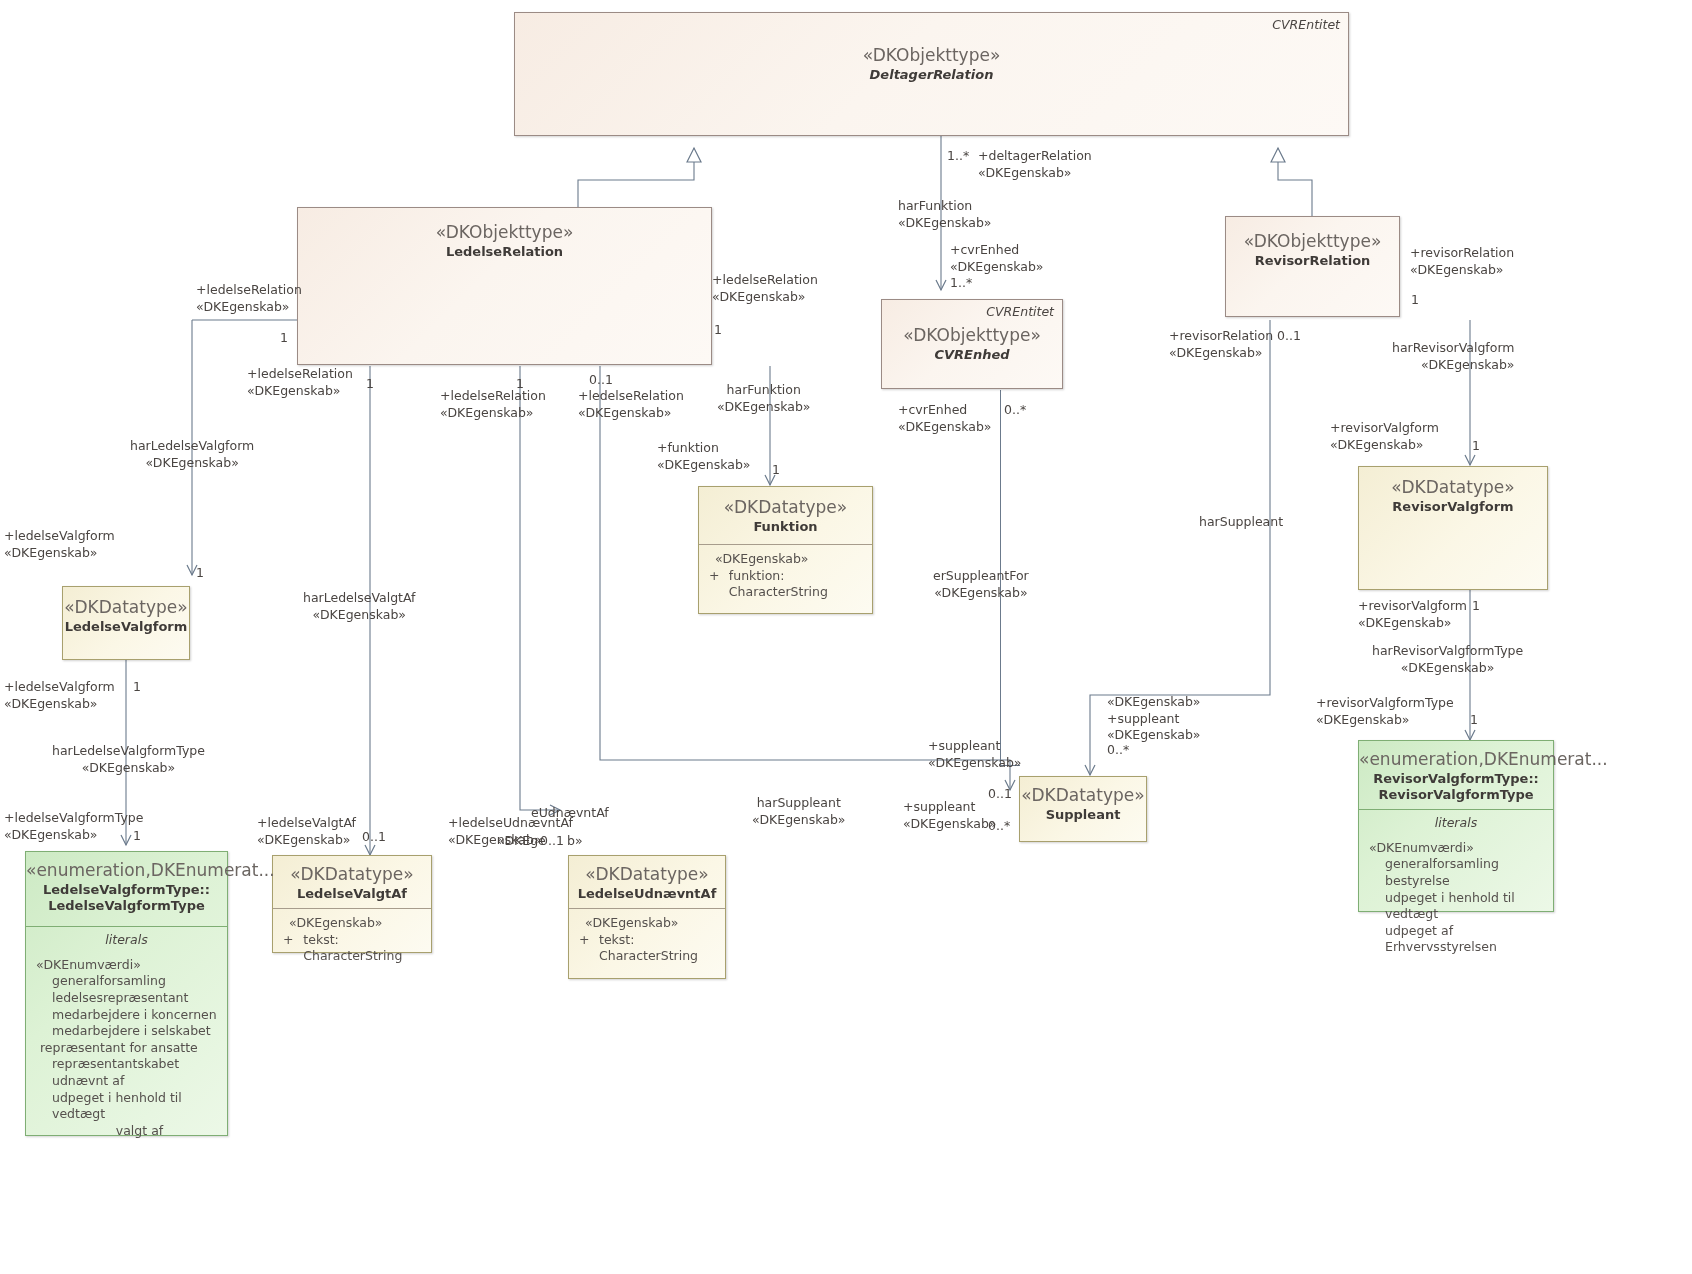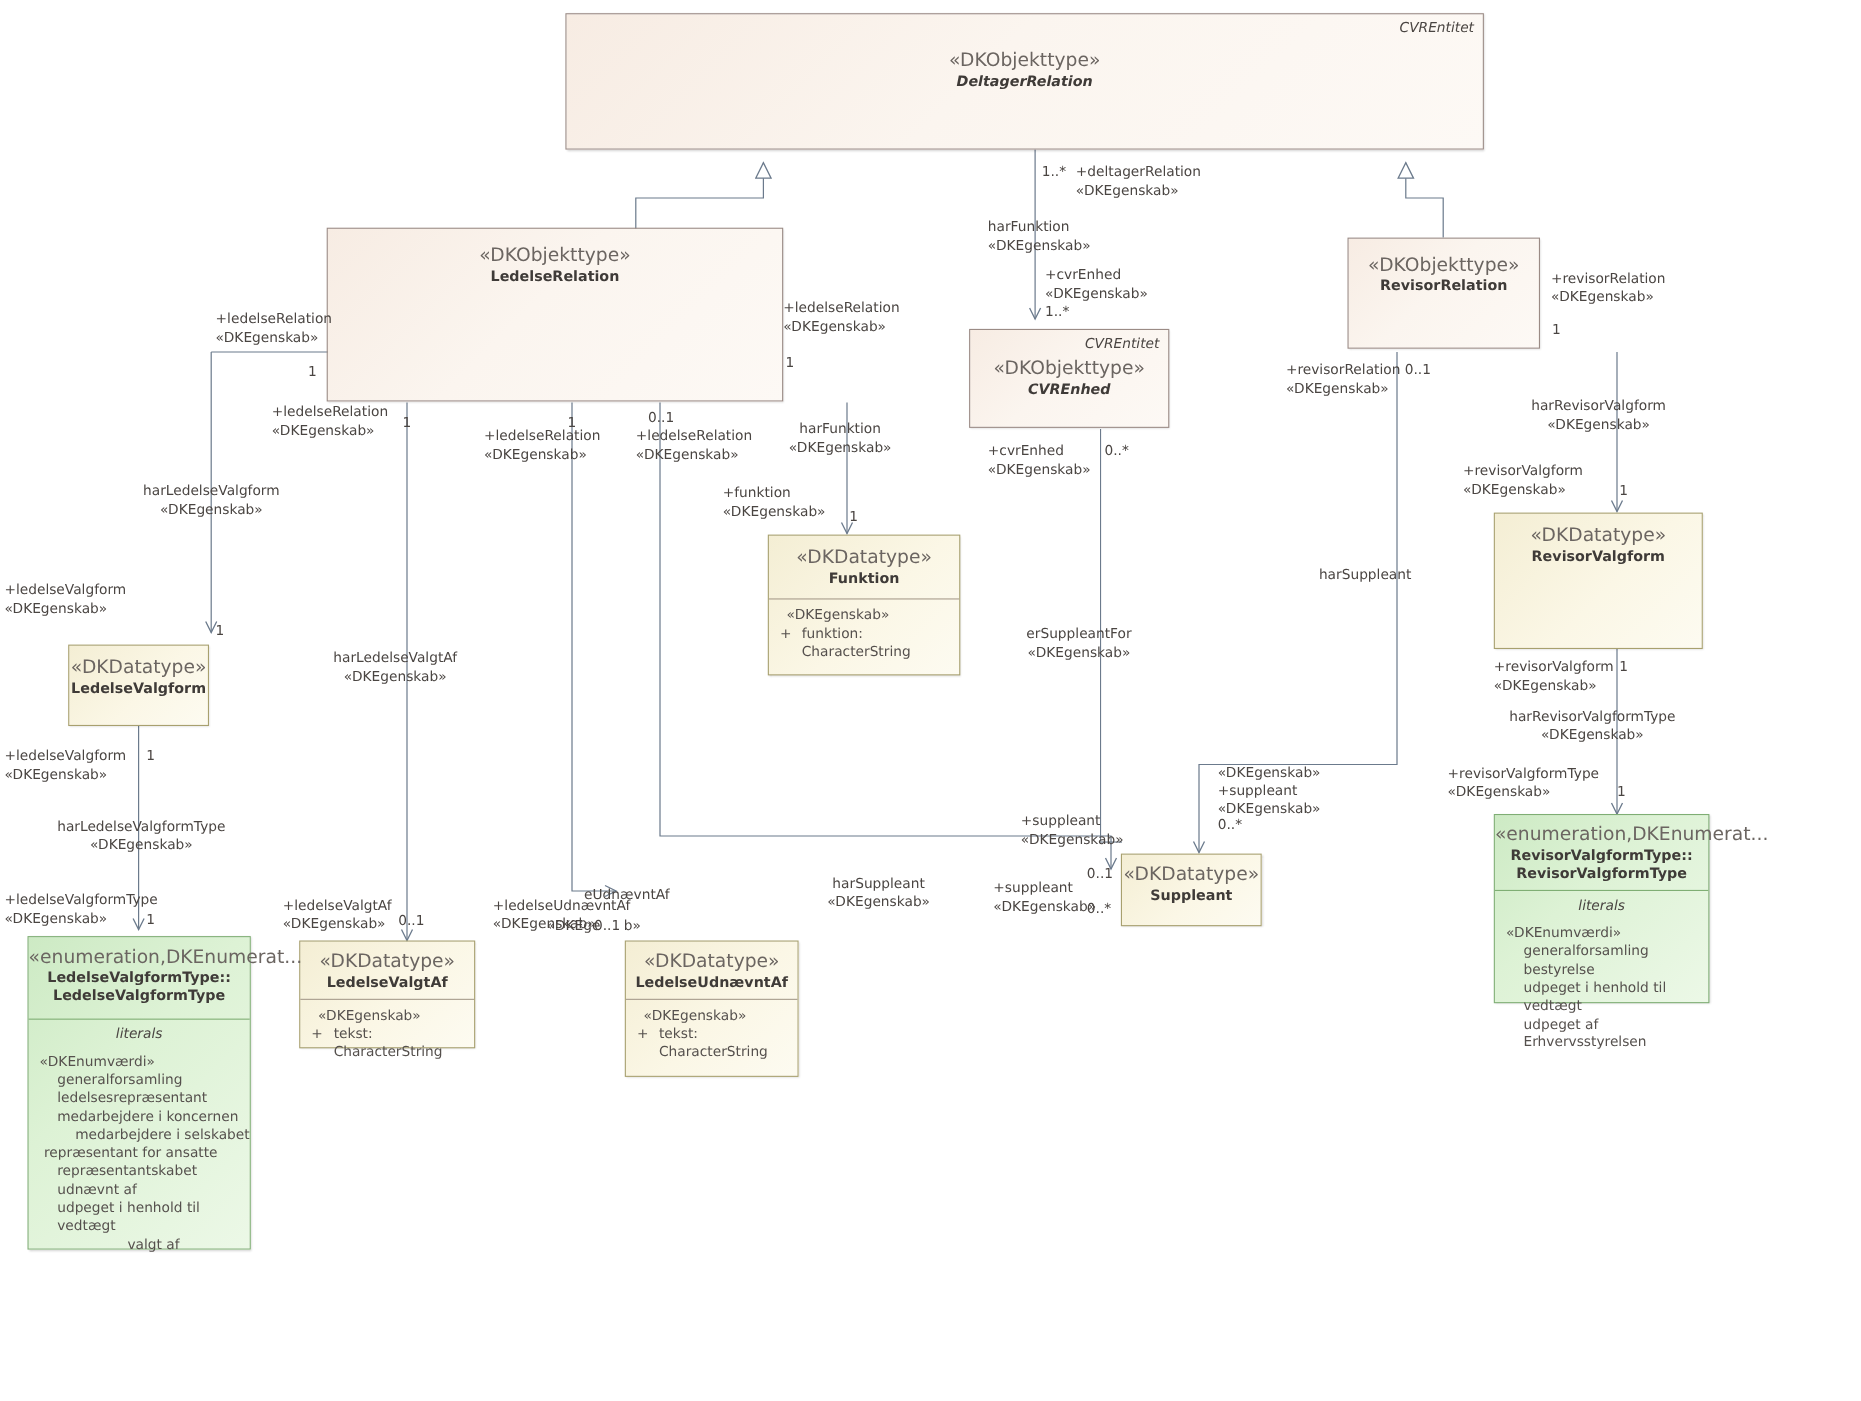--- a/index.html
+++ b/index.html
@@ -191,21 +191,21 @@
       <div class="cname">LedelseValgformType</div>
     </div>
     <div class="divider en" style="top:74px;"></div>
     <div class="sect" style="top:80px;">
       <div class="litttl">literals</div>
       <div style="height:8px;"></div>
       <div class="ind" style="padding-left:10px;">«DKEnumværdi»</div>
       <div class="ind" style="padding-left:26px;">generalforsamling</div>
       <div class="ind" style="padding-left:26px;">ledelsesrepræsentant</div>
       <div class="ind" style="padding-left:26px;">medarbejdere i koncernen</div>
-      <div class="ind" style="padding-left:14px;text-align:right;">medarbejdere i selskabet</div>
+      <div class="ind" style="padding-left:26px;">medarbejdere i selskabet</div>
       <div class="ind" style="padding-left:14px;">repræsentant for ansatte</div>
       <div class="ind" style="padding-left:26px;">repræsentantskabet</div>
       <div class="ind" style="padding-left:26px;">udnævnt af</div>
       <div class="ind" style="padding-left:26px;">udpeget i henhold til vedtægt</div>
       <div class="ind" style="padding-left:26px;text-align:center;">valgt af</div>
     </div>
   </div>
 
   <div class="box enumb" style="left:1358px;top:740px;width:196px;height:172px;">
     <div class="hdr" style="padding-top:8px;">
@@ -382,21 +382,21 @@
     <div>«DKEgenskab»</div>
   </div>
   <div class="mult" style="left:1411px;top:292px;">1</div>
 
   <div class="lbl" style="left:1169px;top:328px;">
     <div>+revisorRelation</div>
     <div>«DKEgenskab»</div>
   </div>
   <div class="mult" style="left:1277px;top:328px;">0..1</div>
 
-  <div class="lbl c" style="left:1392px;top:361px;">
+  <div class="lbl c" style="left:1392px;top:340px;text-align:right;">
     <div>harRevisorValgform</div>
     <div>«DKEgenskab»</div>
   </div>
 
   <div class="lbl" style="left:1330px;top:420px;">
     <div>+revisorValgform</div>
     <div>«DKEgenskab»</div>
   </div>
   <div class="mult" style="left:1472px;top:438px;">1</div>
 

